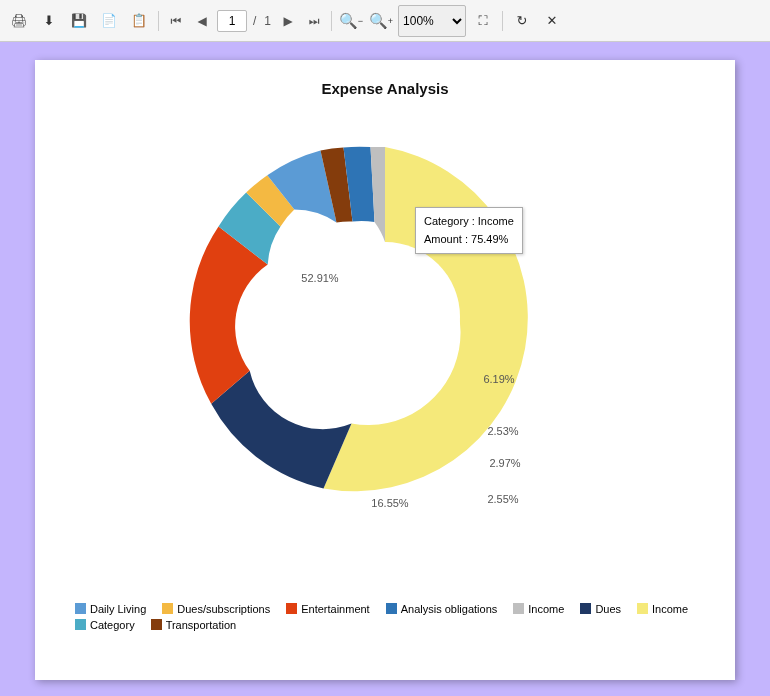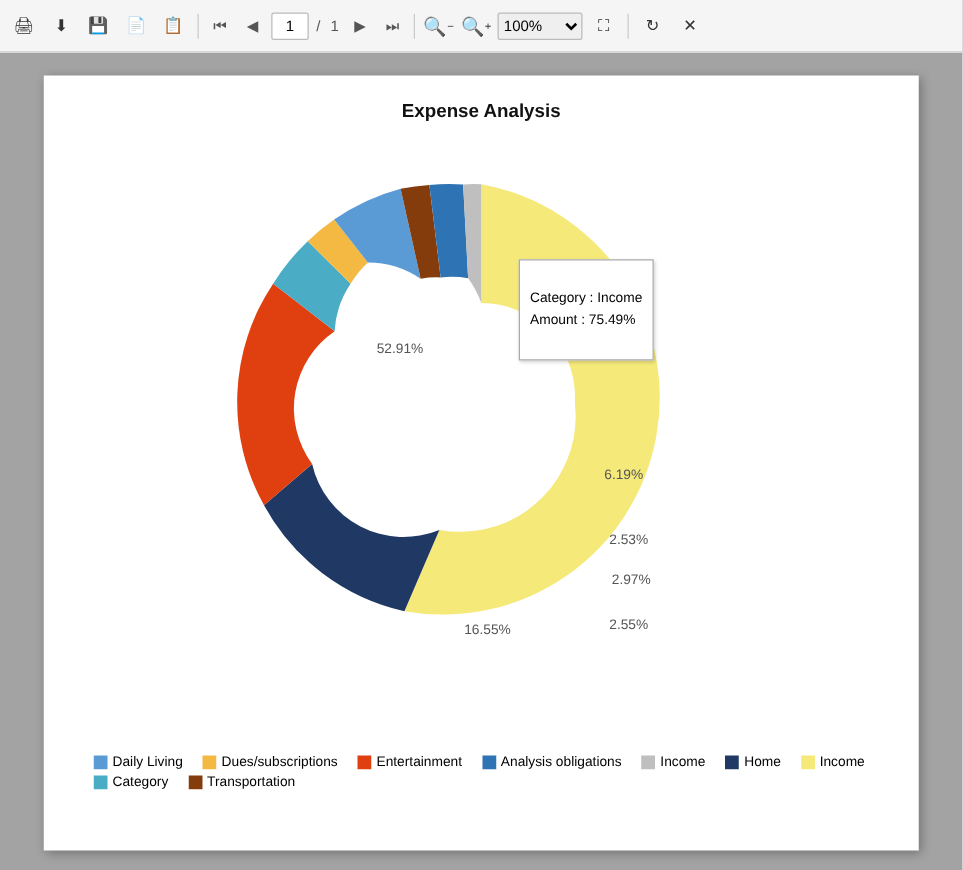--- a/index.html
+++ b/index.html
@@ -58,28 +58,28 @@
       font-size: 12px;
       border-radius: 2px;
     }
     .page-sep {
       font-size: 12px;
       color: #555;
       padding: 0 2px;
     }
     .zoom-select {
       width: 68px;
-      height: 22px;
+      height: 32px;
       font-size: 12px;
       border: 1px solid #bbb;
       border-radius: 2px;
     }
     
     .doc-area {
-      background: #a3a3a3;
+      background: #c4b5fd;
       height: calc(696px - 42px);
       display: flex;
       align-items: flex-start;
       justify-content: center;
       padding: 18px;
       overflow: auto;
     }
     .doc-page {
       background: #fff;
       width: 700px;
@@ -104,40 +104,39 @@
       display: block;
       margin: 0 auto;
     }
     
     .tooltip-box {
       position: absolute;
       top: 100px;
       left: 350px;
       background: white;
       border: 1px solid #aaa;
-      padding: 22px 8px;
+      padding: 5px 8px;
       font-size: 11px;
       line-height: 1.6;
       pointer-events: none;
       box-shadow: 1px 1px 3px rgba(0,0,0,0.2);
       z-index: 10;
     }
     
     .legend {
       display: flex;
       flex-wrap: wrap;
       gap: 4px 16px;
       margin-top: 8px;
       padding: 8px 10px;
       font-size: 11px;
       align-items: center;
     }
     .legend-item {
       display: flex;
-      align-items: center;
       gap: 4px;
     }
     .legend-color {
       width: 11px;
       height: 11px;
       flex-shrink: 0;
     }
   </style>
 </head>
 <body>
@@ -246,21 +245,21 @@
       <div class="legend-item">
         <div class="legend-color" style="background:#2e74b5;"></div>
         <span>Analysis obligations</span>
       </div>
       <div class="legend-item">
         <div class="legend-color" style="background:#bfbfbf;"></div>
         <span>Income</span>
       </div>
       <div class="legend-item">
         <div class="legend-color" style="background:#1f3864;"></div>
-        <span>Home</span>
+        <span>Dues</span>
       </div>
       <div class="legend-item">
         <div class="legend-color" style="background:#f5e97a;"></div>
         <span>Income</span>
       </div>
       <div class="legend-item">
         <div class="legend-color" style="background:#4bacc6;"></div>
         <span>Category</span>
       </div>
       <div class="legend-item">

